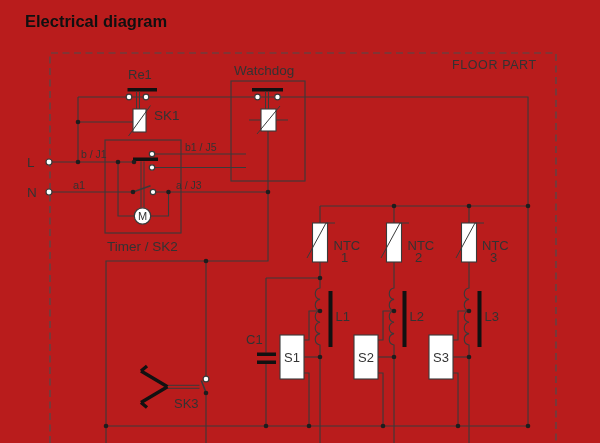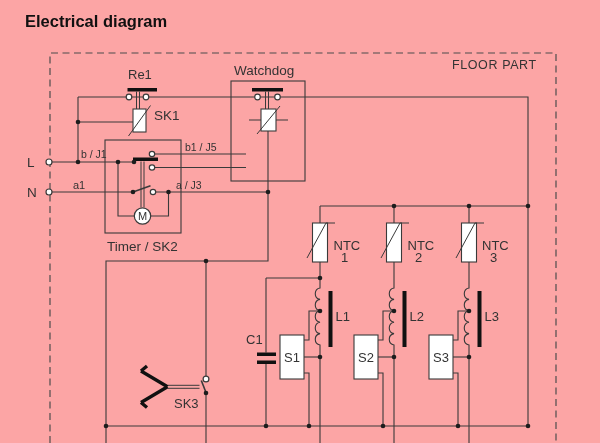--- a/index.html
+++ b/index.html
@@ -1,16 +1,16 @@
 <!DOCTYPE html>
 <html><head>
 <meta charset="utf-8">
 <style>
   html,body{margin:0;padding:0;background:#fff;}
-  .canvas{position:relative;width:600px;height:443px;background:#fca5a5;overflow:hidden;
+  .canvas{position:relative;width:600px;height:443px;background:#b91c1c;overflow:hidden;
           font-family:"Liberation Sans", sans-serif;}
   svg text{font-family:"Liberation Sans", sans-serif;fill:#333333;}
   .title-text{font-weight:bold;font-size:16.5px;fill:#101010;}
   .lbl13{font-size:13px;}
   .lbl135{font-size:13.5px;}
   .lbl11{font-size:11px;}
   .lbl105{font-size:10.5px;}
   .floor{font-size:12.5px;letter-spacing:0.6px;}
 </style>
 </head>

